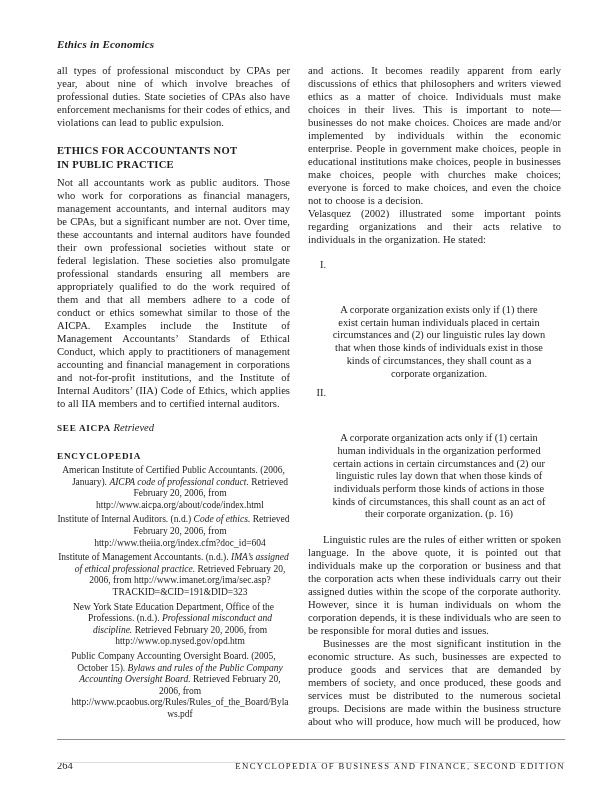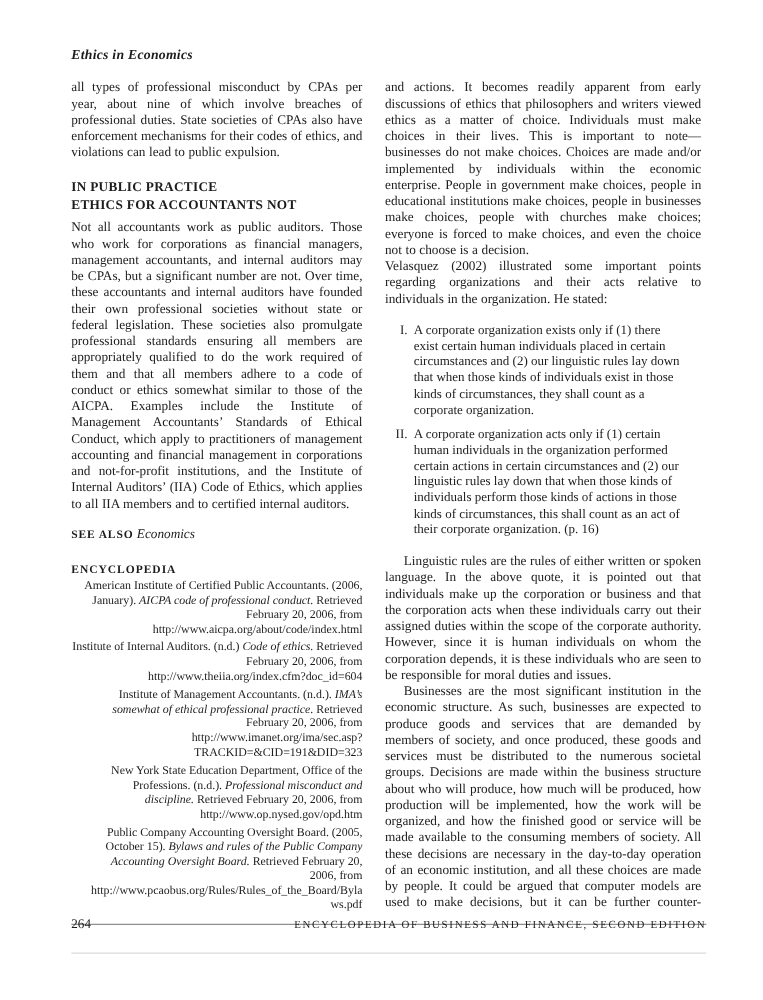--- a/index.html
+++ b/index.html
@@ -50,91 +50,91 @@
     font-size: 9.2px;
     font-weight: bold;
     letter-spacing: 0.8px;
   }
   .bib-entry {
     margin: 0 0 3px 0;
     font-size: 9.5px;
     line-height: 11.6px;
     padding-left: 13px;
     text-indent: -13px;
-    text-align: right;
+    text-align: center;
     word-break: break-word;
   }
   .it { font-style: italic; }
 
   .quote { margin: 13px 0 12px 0; }
   .quote-item {
     display: flex;
     font-size: 10.4px;
     line-height: 12.7px;
     margin-bottom: 7px;
   }
   .quote-item:last-child { margin-bottom: 0; }
   .quote-item .marker { flex: none; width: 18px; text-align: right; padding-right: 5px; }
-  .quote-item .qtext { flex: 1; padding-right: 14px; text-align: left; }
+  .quote-item .qtext { flex: 1; padding-right: 14px; text-align: center; margin-top: 45px; }
 
   .footer-rule {
     position: absolute;
     left: 57px;
     width: 508px;
     top: 739px;
     border-top: 1px solid #8f8f8f;
   }
   .footer-rule-shadow {
     position: absolute;
     left: 57px;
     width: 508px;
     top: 762px;
     border-top: 1px solid #dcdcdc;
   }
   .footer {
     position: absolute;
     left: 57px;
     width: 508px;
-    top: 734px;
+    top: 760px;
     display: flex;
     justify-content: space-between;
     align-items: baseline;
     text-align: center;
   }
   .page-number { font-size: 10.5px; }
   .edition { font-size: 8.7px; letter-spacing: 1.35px; }
 </style>
 </head>
 <body>
 
 <div class="page">
 
   <div class="running-header">Ethics in Economics</div>
 
   <div class="col col-left">
     <p class="body">all types of professional misconduct by CPAs per year, about nine of which involve breaches of professional duties. State societies of CPAs also have enforcement mechanisms for their codes of ethics, and violations can lead to public expulsion.</p>
 
     <div class="sec-heading">
+      <div>ETHICS FOR ACCOUNTANTS NOT</div>
       <div>IN PUBLIC PRACTICE</div>
-      <div>ETHICS FOR ACCOUNTANTS NOT</div>
     </div>
 
     <p class="body">Not all accountants work as public auditors. Those who work for corporations as financial managers, management accountants, and internal auditors may be CPAs, but a significant number are not. Over time, these accountants and internal auditors have founded their own professional societies without state or federal legislation. These societies also promulgate professional standards ensuring all members are appropriately qualified to do the work required of them and that all members adhere to a code of conduct or ethics somewhat similar to those of the AICPA. Examples include the Institute of Management Accountants’ Standards of Ethical Conduct, which apply to practitioners of management accounting and financial management in corporations and not-for-profit institutions, and the Institute of Internal Auditors’ (IIA) Code of Ethics, which applies to all IIA members and to certified internal auditors.</p>
 
     <div class="see-also">
-      <span class="label">SEE ALSO</span>
+      <span class="label">SEE AICPA</span>
       <span> </span>
-      <span class="value">Economics</span>
+      <span class="value">Retrieved</span>
     </div>
 
     <div class="bib-heading">ENCYCLOPEDIA</div>
 
     <p class="bib-entry"><span>American Institute of Certified Public Accountants. (2006, January). </span><span class="it">AICPA code of professional conduct.</span><span> Retrieved February 20, 2006, from http://www.aicpa.org/about/code/index.html</span></p>
     <p class="bib-entry"><span>Institute of Internal Auditors. (n.d.) </span><span class="it">Code of ethics.</span><span> Retrieved February 20, 2006, from http://www.theiia.org/index.cfm?doc_id=604</span></p>
-    <p class="bib-entry"><span>Institute of Management Accountants. (n.d.). </span><span class="it">IMA’s somewhat of ethical professional practice.</span><span> Retrieved February 20, 2006, from http://www.imanet.org/ima/sec.asp?TRACKID=&amp;CID=191&amp;DID=323</span></p>
+    <p class="bib-entry"><span>Institute of Management Accountants. (n.d.). </span><span class="it">IMA’s assigned of ethical professional practice.</span><span> Retrieved February 20, 2006, from http://www.imanet.org/ima/sec.asp?TRACKID=&amp;CID=191&amp;DID=323</span></p>
     <p class="bib-entry"><span>New York State Education Department, Office of the Professions. (n.d.). </span><span class="it">Professional misconduct and discipline.</span><span> Retrieved February 20, 2006, from http://www.op.nysed.gov/opd.htm</span></p>
     <p class="bib-entry"><span>Public Company Accounting Oversight Board. (2005, October 15). </span><span class="it">Bylaws and rules of the Public Company Accounting Oversight Board.</span><span> Retrieved February 20, 2006, from http://www.pcaobus.org/Rules/Rules_of_the_Board/Bylaws.pdf</span></p>
 
   </div>
 
   <div class="col col-right">
     <p class="body">and actions. It becomes readily apparent from early discussions of ethics that philosophers and writers viewed ethics as a matter of choice. Individuals must make choices in their lives. This is important to note—businesses do not make choices. Choices are made and/or implemented by individuals within the economic enterprise. People in government make choices, people in educational institutions make choices, people in businesses make choices, people with churches make choices; everyone is forced to make choices, and even the choice not to choose is a decision.</p>
 
 
     <p class="body">Velasquez (2002) illustrated some important points regarding organizations and their acts relative to individuals in the organization. He stated:</p>

